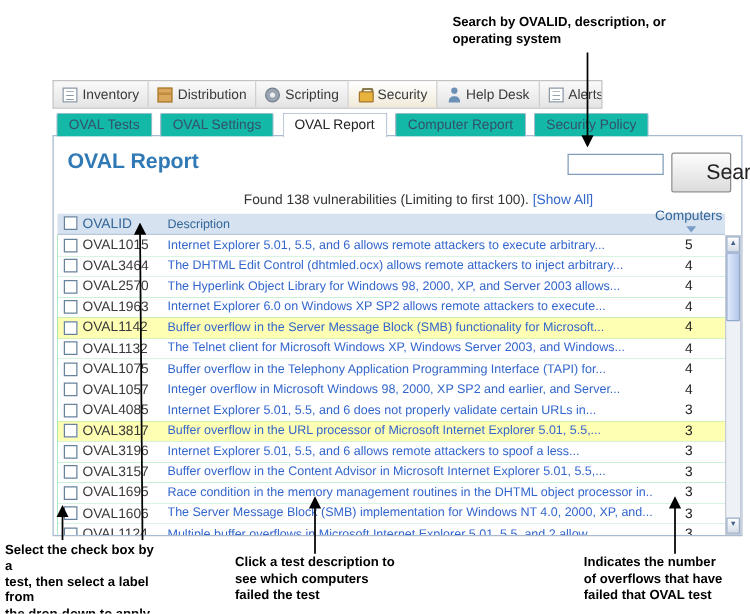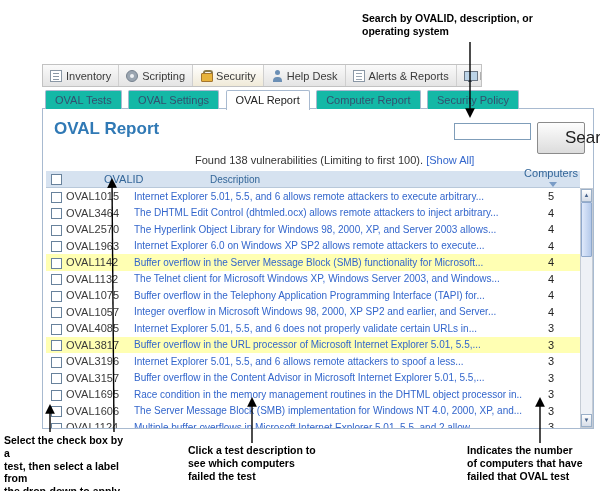--- a/index.html
+++ b/index.html
@@ -66,21 +66,21 @@
   .combo { position:absolute; left:6px; top:41px; width:138px; height:18px; background:#fff;
            border:1px solid #7f9db9; display:flex; align-items:center; cursor:default; }
   .combo-text { flex:1; font-size:11px; color:#333; padding-left:4px; }
   .combo-btn { width:15px; height:100%; background:linear-gradient(#cfe0f8,#9ec2ef);
                border-left:1px solid #7f9db9; color:#2c4f7c; font-size:7px; text-align:center; line-height:16px; }
   .results { position:absolute; left:152px; top:45px; font-size:11px; color:#333; }
   .showall { color:var(--link-blue,#3366cc); text-decoration:none; cursor:pointer; }
 
   
   .thead { position:absolute; left:3px; top:62px; width:534px; height:17px;
-           background:#d6e2f0; border-bottom:1px solid #b8c8da; display:flex; align-items:center;gap:38px; }
+           background:#d6e2f0; border-bottom:1px solid #b8c8da; display:flex; align-items:center; }
   .hdr { font-size:11px; color:var(--header-text,#336699); }
   .col-check { width:20px; text-align:center; flex:none; }
   .col-id    { width:68px; flex:none; font-size:11px; }
   .col-desc  { flex:1; font-size:10px; overflow:hidden; white-space:nowrap; }
   .col-comp  { width:58px; flex:none; text-align:center; font-size:11px; }
   .sorticon { display:inline-block; width:0; height:0; border:4px solid transparent;
               border-top:5px solid #7a9cc6; margin-left:4px; vertical-align:-2px; }
   .tbody { position:absolute; left:3px; top:79px; width:534px; height:240px; overflow:hidden; background:#22c55e; }
   .trow { display:flex; align-items:center; height:16.5px; background:#fff; }
   .trow.hl { background:var(--highlight-yellow,#ffffb3);justify-content:space-between; }
@@ -106,21 +106,21 @@
   <div class="ann ann-top">Search by OVALID, description, or
 operating system</div>
   <div class="ann ann-bl">Select the check box by a
 test, then select a label from
 the drop-down to apply to
 the affected machines</div>
   <div class="ann ann-bc">Click a test description to
 see which computers
 failed the test</div>
   <div class="ann ann-br">Indicates the number
-of computers that have
+of overflows that have
 failed that OVAL test</div>
 
   <svg class="arrows" viewBox="0 0 600 491">
     <defs>
       <marker id="ah" viewBox="0 0 10 10" refX="8" refY="5" markerWidth="7" markerHeight="7" orient="auto-start-reverse">
         <path d="M0,0 L10,5 L0,10 z" fill="#000"></path>
       </marker>
     </defs>
     <line x1="470" y1="42" x2="470" y2="116" stroke="#000" stroke-width="1.4" marker-end="url(#ah)"></line>
     <line x1="50" y1="432" x2="50" y2="406" stroke="#000" stroke-width="1.4" marker-end="url(#ah)"></line>
@@ -130,20 +130,24 @@
   </svg>
 
   <div class="app">
 
     <div class="navbar" id="navbar">
   <span class="navtab">
     <span class="navicon inventory-icon"></span>
     <span class="navlabel">Inventory</span>
   </span>
 
+  <span class="navtab">
+    <span class="navicon distribution-icon"></span>
+    <span class="navlabel">Distribution</span>
+  </span>
 
   <span class="navtab">
     <span class="navicon scripting-icon"></span>
     <span class="navlabel">Scripting</span>
   </span>
 
   <span class="navtab active">
     <span class="navicon security-icon"></span>
     <span class="navlabel">Security</span>
   </span>

